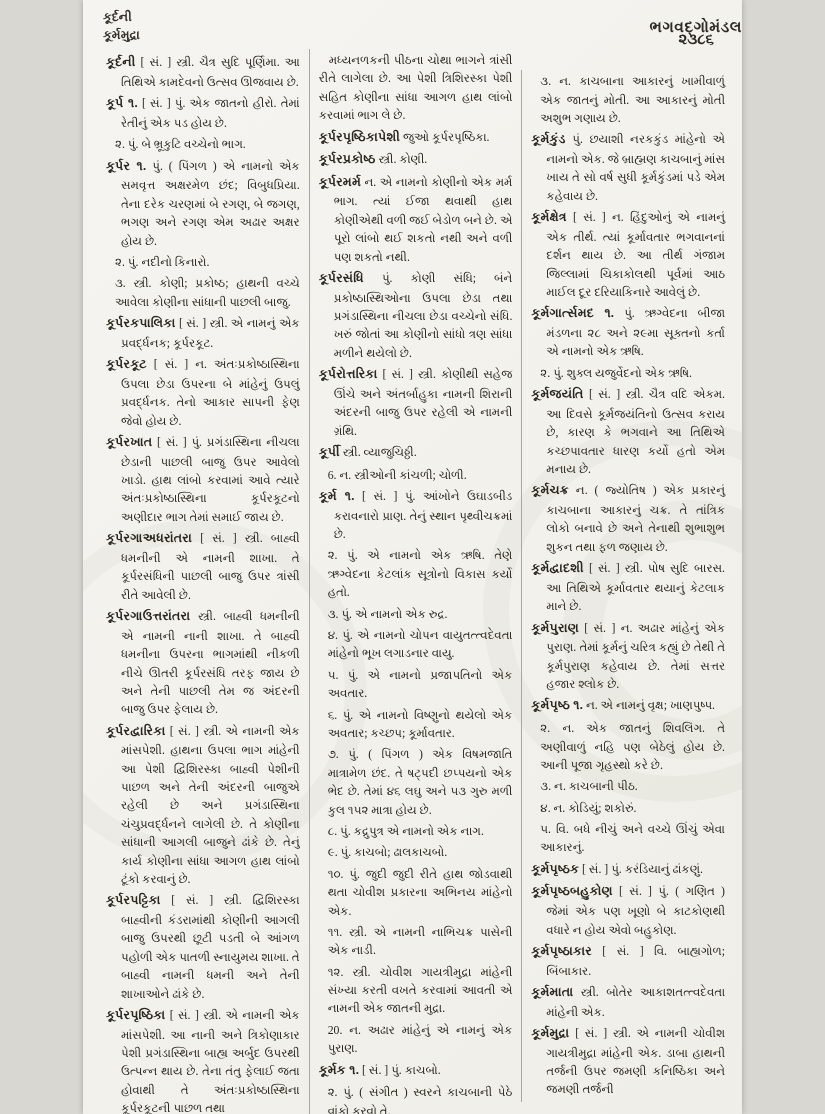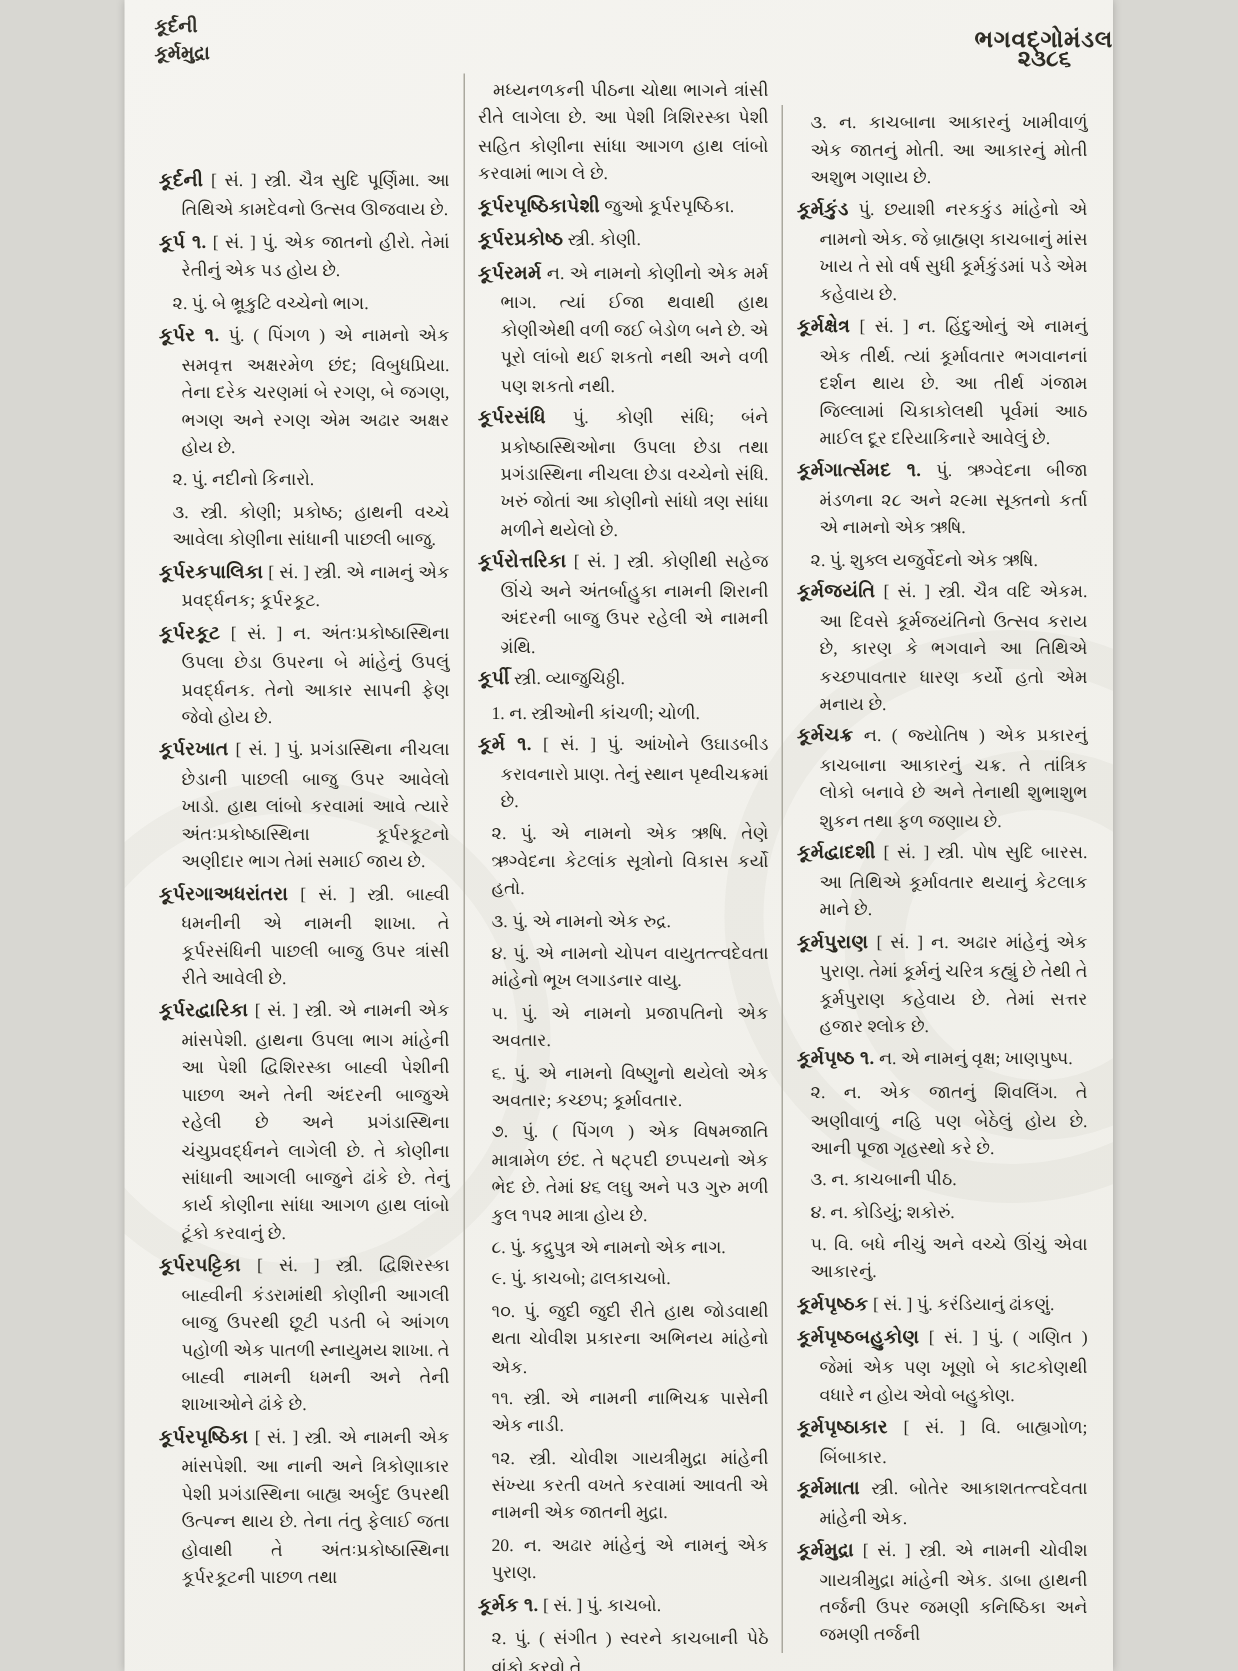--- a/index.html
+++ b/index.html
@@ -67,33 +67,34 @@
         <p class="entry"><b class="hw">કૂર્દની</b> <span>[ સં. ] સ્ત્રી. ચૈત્ર સુદિ પૂર્ણિમા. આ તિથિએ કામદેવનો ઉત્સવ ઊજવાય છે.</span></p>
         <p class="entry"><b class="hw">કૂર્પ ૧.</b> <span>[ સં. ] પું. એક જાતનો હીરો. તેમાં રેતીનું એક પડ હોય છે.</span></p>
         <p class="sense"><span>૨. પું. બે ભ્રૂકુટિ વચ્ચેનો ભાગ.</span></p>
         <p class="entry"><b class="hw">કૂર્પર ૧.</b> <span>પું. ( પિંગળ ) એ નામનો એક સમવૃત્ત અક્ષરમેળ છંદ; વિબુધપ્રિયા. તેના દરેક ચરણમાં બે રગણ, બે જગણ, ભગણ અને રગણ એમ અઢાર અક્ષર હોય છે.</span></p>
         <p class="sense"><span>૨. પું. નદીનો કિનારો.</span></p>
         <p class="sense"><span>૩. સ્ત્રી. કોણી; પ્રકોષ્ઠ; હાથની વચ્ચે આવેલા કોણીના સાંધાની પાછલી બાજુ.</span></p>
         <p class="entry"><b class="hw">કૂર્પરકપાલિકા</b> <span>[ સં. ] સ્ત્રી. એ નામનું એક પ્રવર્દ્ધનક; કૂર્પરકૂટ.</span></p>
         <p class="entry"><b class="hw">કૂર્પરકૂટ</b> <span>[ સં. ] ન. અંતઃપ્રકોષ્ઠાસ્થિના ઉપલા છેડા ઉપરના બે માંહેનું ઉપલું પ્રવર્દ્ધનક. તેનો આકાર સાપની ફેણ જેવો હોય છે.</span></p>
         <p class="entry"><b class="hw">કૂર્પરખાત</b> <span>[ સં. ] પું. પ્રગંડાસ્થિના નીચલા છેડાની પાછલી બાજુ ઉપર આવેલો ખાડો. હાથ લાંબો કરવામાં આવે ત્યારે અંતઃપ્રકોષ્ઠાસ્થિના કૂર્પરકૂટનો અણીદાર ભાગ તેમાં સમાઈ જાય છે.</span></p>
         <p class="entry"><b class="hw">કૂર્પરગાઅધરાંતરા</b> <span>[ સં. ] સ્ત્રી. બાહ્વી ધમનીની એ નામની શાખા. તે કૂર્પરસંધિની પાછલી બાજુ ઉપર ત્રાંસી રીતે આવેલી છે.</span></p>
+        <p class="entry"><b class="hw">કૂર્પરગાઉત્તરાંતરા</b> <span>સ્ત્રી. બાહ્વી ધમનીની એ નામની નાની શાખા. તે બાહ્વી ધમનીના ઉપરના ભાગમાંથી નીકળી નીચે ઊતરી કૂર્પરસંધિ તરફ જાય છે અને તેની પાછલી તેમ જ અંદરની બાજુ ઉપર ફેલાય છે.</span></p>
         <p class="entry"><b class="hw">કૂર્પરદ્વારિકા</b> <span>[ સં. ] સ્ત્રી. એ નામની એક માંસપેશી. હાથના ઉપલા ભાગ માંહેની આ પેશી દ્વિશિરસ્કા બાહ્વી પેશીની પાછળ અને તેની અંદરની બાજુએ રહેલી છે અને પ્રગંડાસ્થિના ચંચુપ્રવર્દ્ધનને લાગેલી છે. તે કોણીના સાંધાની આગલી બાજુને ઢાંકે છે. તેનું કાર્ય કોણીના સાંધા આગળ હાથ લાંબો ટૂંકો કરવાનું છે.</span></p>
         <p class="entry"><b class="hw">કૂર્પરપટ્ટિકા</b> <span>[ સં. ] સ્ત્રી. દ્વિશિરસ્કા બાહ્વીની કંડરામાંથી કોણીની આગલી બાજુ ઉપરથી છૂટી પડતી બે આંગળ પહોળી એક પાતળી સ્નાયુમય શાખા. તે બાહ્વી નામની ધમની અને તેની શાખાઓને ઢાંકે છે.</span></p>
         <p class="entry"><b class="hw">કૂર્પરપૃષ્ઠિકા</b> <span>[ સં. ] સ્ત્રી. એ નામની એક માંસપેશી. આ નાની અને ત્રિકોણાકાર પેશી પ્રગંડાસ્થિના બાહ્ય અર્બુદ ઉપરથી ઉત્પન્ન થાય છે. તેના તંતુ ફેલાઈ જતા હોવાથી તે અંતઃપ્રકોષ્ઠાસ્થિના કૂર્પરકૂટની પાછળ તથા</span></p>
       </div>
     <div class="col" id="col-1">
         <p class="cont"><span>મધ્યનળકની પીઠના ચોથા ભાગને ત્રાંસી રીતે લાગેલા છે. આ પેશી ત્રિશિરસ્કા પેશી સહિત કોણીના સાંધા આગળ હાથ લાંબો કરવામાં ભાગ લે છે.</span></p>
         <p class="entry"><b class="hw">કૂર્પરપૃષ્ઠિકાપેશી</b> <span>જુઓ કૂર્પરપૃષ્ઠિકા.</span></p>
         <p class="entry"><b class="hw">કૂર્પરપ્રકોષ્ઠ</b> <span>સ્ત્રી. કોણી.</span></p>
         <p class="entry"><b class="hw">કૂર્પરમર્મ</b> <span>ન. એ નામનો કોણીનો એક મર્મ ભાગ. ત્યાં ઈજા થવાથી હાથ કોણીએથી વળી જઈ બેડોળ બને છે. એ પૂરો લાંબો થઈ શકતો નથી અને વળી પણ શકતો નથી.</span></p>
         <p class="entry"><b class="hw">કૂર્પરસંધિ</b> <span>પું. કોણી સંધિ; બંને પ્રકોષ્ઠાસ્થિઓના ઉપલા છેડા તથા પ્રગંડાસ્થિના નીચલા છેડા વચ્ચેનો સંધિ. ખરું જોતાં આ કોણીનો સાંધો ત્રણ સાંધા મળીને થયેલો છે.</span></p>
         <p class="entry"><b class="hw">કૂર્પરોત્તરિકા</b> <span>[ સં. ] સ્ત્રી. કોણીથી સહેજ ઊંચે અને અંતર્બાહુકા નામની શિરાની અંદરની બાજુ ઉપર રહેલી એ નામની ગ્રંથિ.</span></p>
         <p class="entry"><b class="hw">કૂર્પી</b> <span>સ્ત્રી. વ્યાજુચિઠ્ઠી.</span></p>
-        <p class="sense"><span>1. ન. સ્ત્રીઓની કાંચળી; ચોળી.</span></p>
+        <p class="sense"><span>6. ન. સ્ત્રીઓની કાંચળી; ચોળી.</span></p>
         <p class="entry"><b class="hw">કૂર્મ ૧.</b> <span>[ સં. ] પું. આંખોને ઉઘાડબીડ કરાવનારો પ્રાણ. તેનું સ્થાન પૃથ્વીચક્રમાં છે.</span></p>
         <p class="sense"><span>૨. પું. એ નામનો એક ઋષિ. તેણે ઋગ્વેદના કેટલાંક સૂત્રોનો વિકાસ કર્યો હતો.</span></p>
         <p class="sense"><span>૩. પું. એ નામનો એક રુદ્ર.</span></p>
         <p class="sense"><span>૪. પું. એ નામનો ચોપન વાયુતત્ત્વદેવતા માંહેનો ભૂખ લગાડનાર વાયુ.</span></p>
         <p class="sense"><span>૫. પું. એ નામનો પ્રજાપતિનો એક અવતાર.</span></p>
         <p class="sense"><span>૬. પું. એ નામનો વિષ્ણુનો થયેલો એક અવતાર; કચ્છપ; કૂર્માવતાર.</span></p>
         <p class="sense"><span>૭. પું. ( પિંગળ ) એક વિષમજાતિ માત્રામેળ છંદ. તે ષટ્પદી છપ્પયનો એક ભેદ છે. તેમાં ૪૬ લઘુ અને ૫૩ ગુરુ મળી કુલ ૧૫૨ માત્રા હોય છે.</span></p>
         <p class="sense"><span>૮. પું. કદ્રુપુત્ર એ નામનો એક નાગ.</span></p>
         <p class="sense"><span>૯. પું. કાચબો; ઢાલકાચબો.</span></p>
         <p class="sense"><span>૧૦. પું. જુદી જુદી રીતે હાથ જોડવાથી થતા ચોવીશ પ્રકારના અભિનય માંહેનો એક.</span></p>

